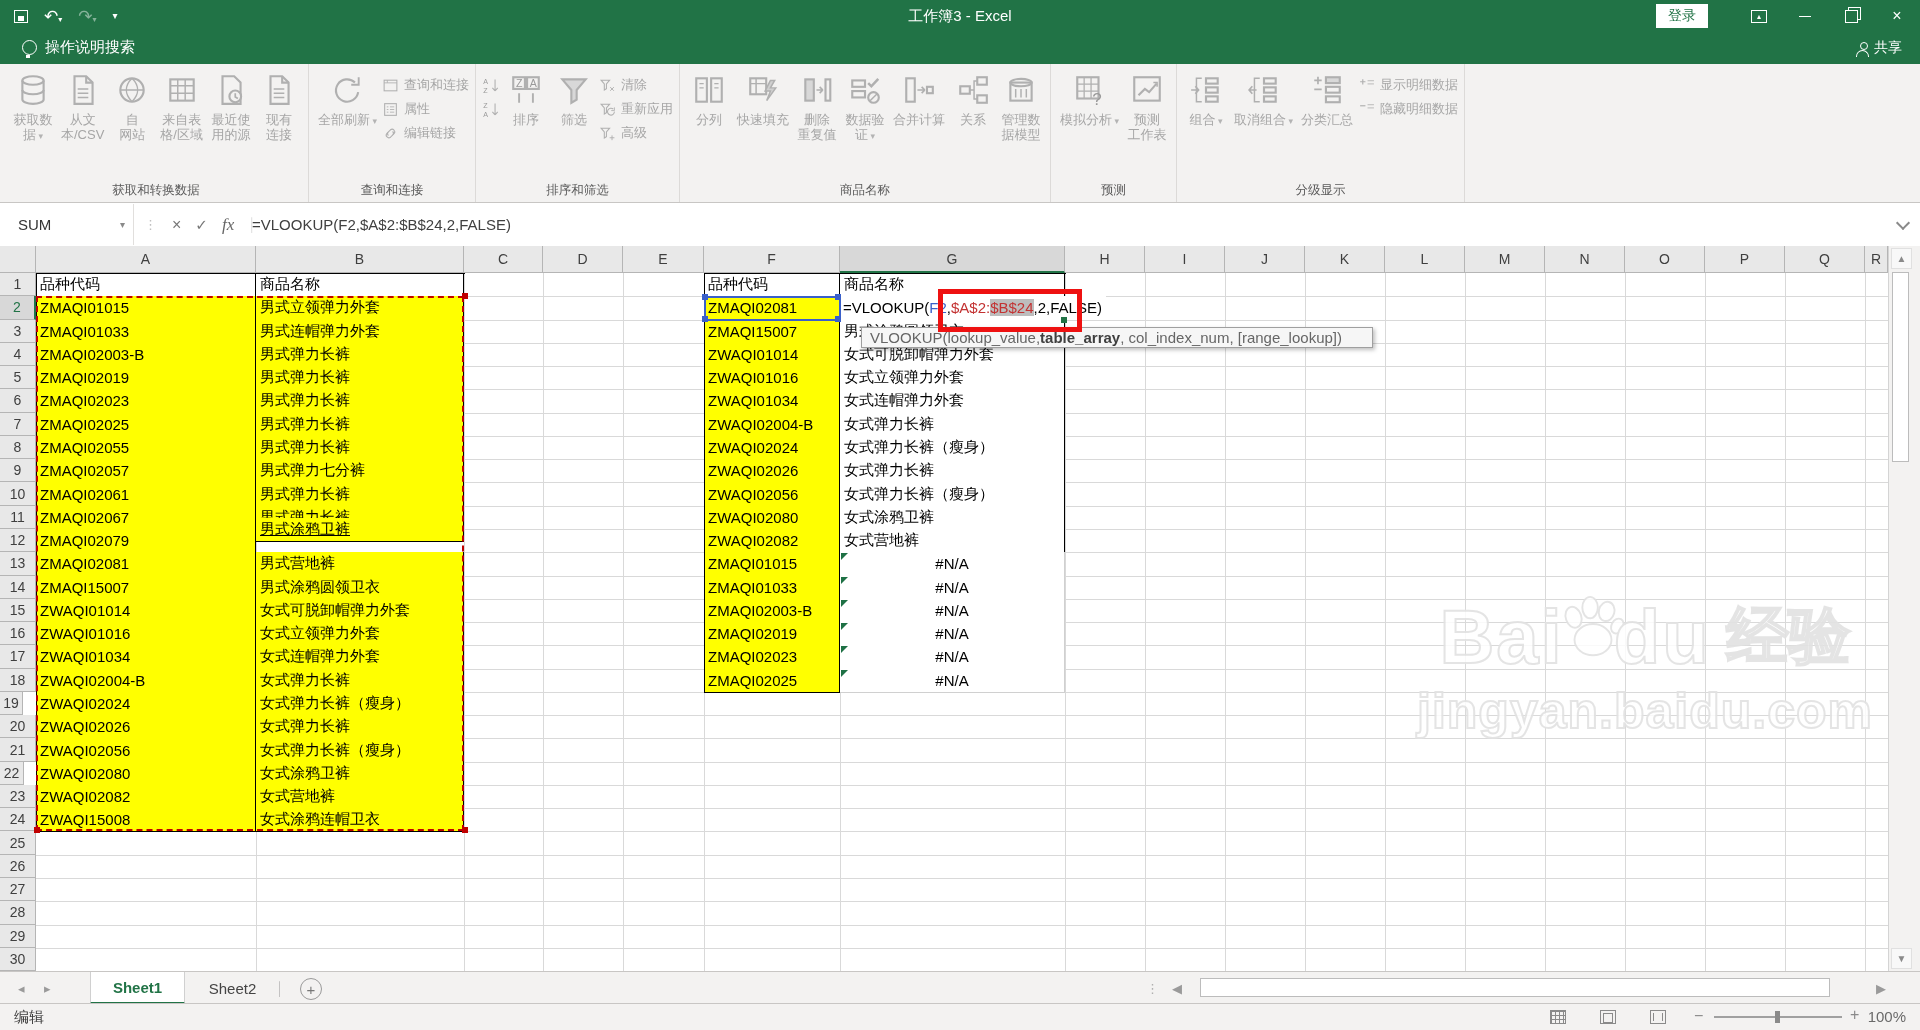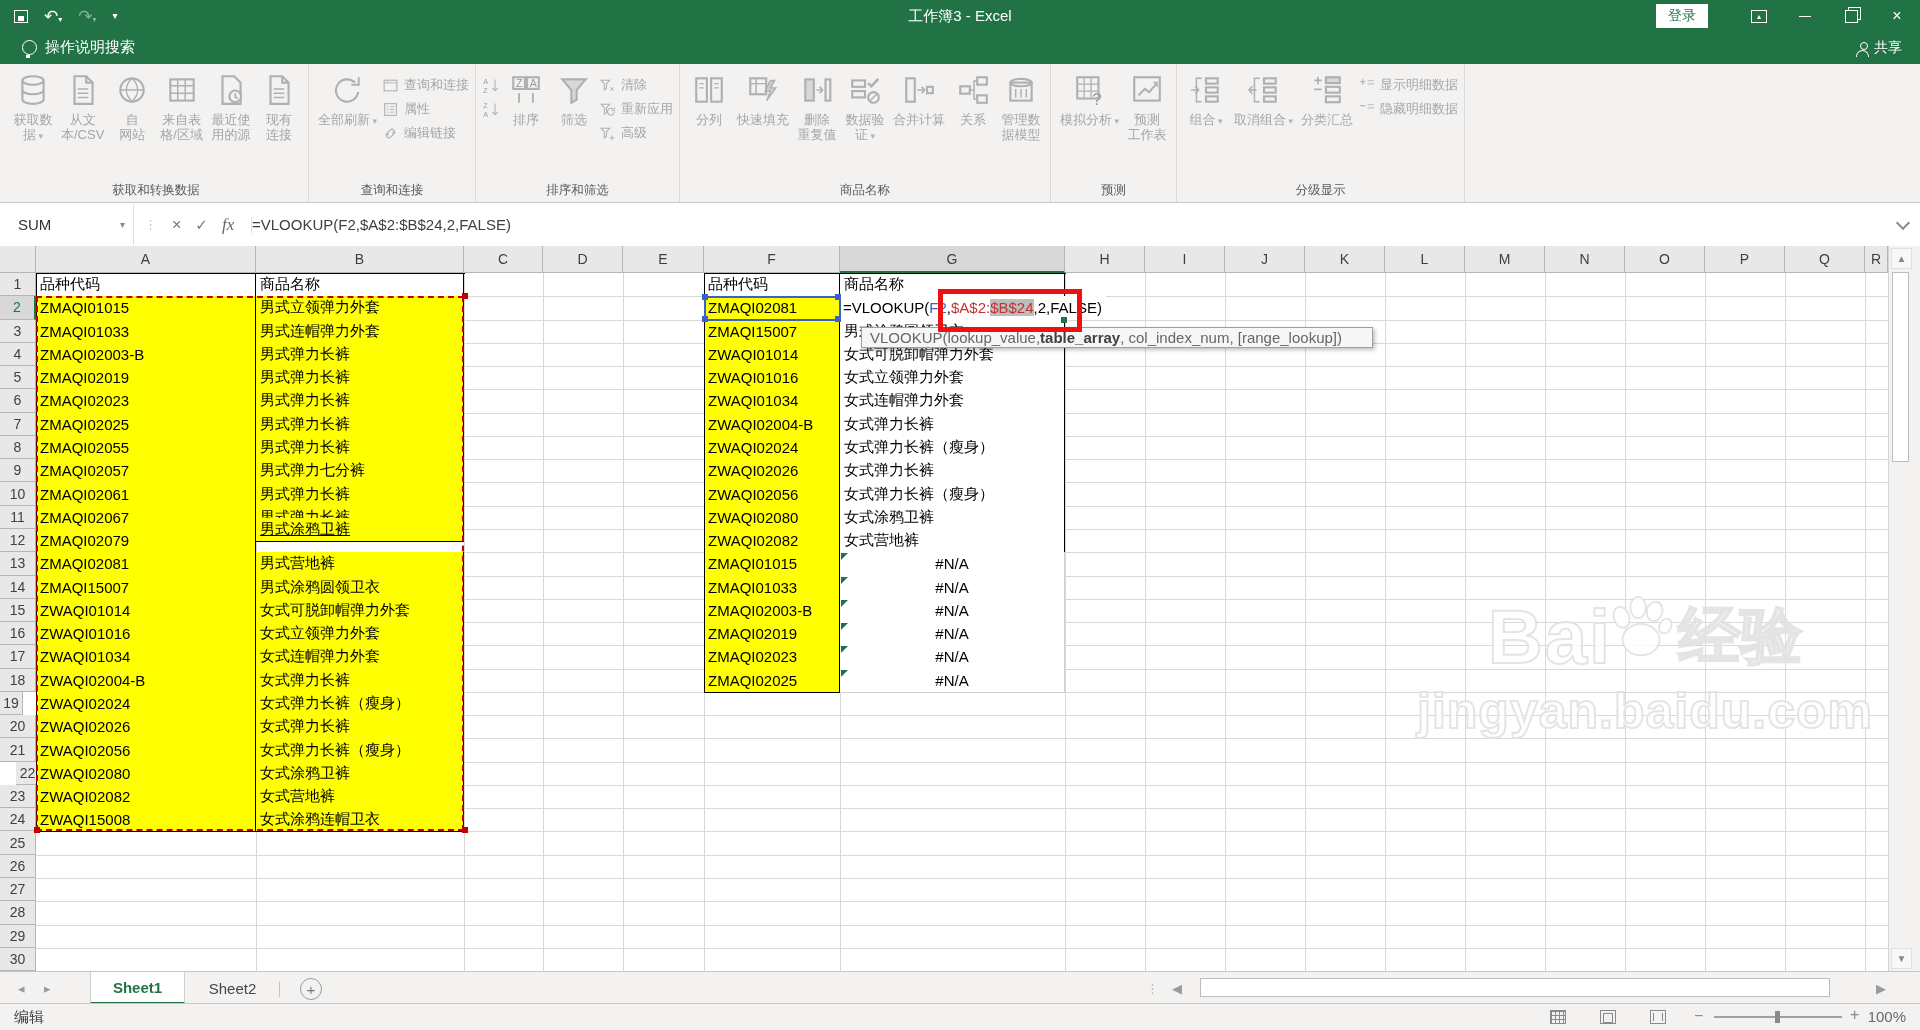--- a/index.html
+++ b/index.html
@@ -457,21 +457,21 @@
       <div class="rowhdr abs" style="left: 0px; top: 282.97px; width: 36px; height: 23.27px;">12</div>
       <div class="rowhdr abs" style="left: 0px; top: 306.24px; width: 36px; height: 23.27px;">13</div>
       <div class="rowhdr abs" style="left: 0px; top: 329.51px; width: 36px; height: 23.27px;">14</div>
       <div class="rowhdr abs" style="left: 0px; top: 352.78px; width: 36px; height: 23.27px;">15</div>
       <div class="rowhdr abs" style="left: 0px; top: 376.05px; width: 36px; height: 23.27px;">16</div>
       <div class="rowhdr abs" style="left: 0px; top: 399.32px; width: 36px; height: 23.27px;">17</div>
       <div class="rowhdr abs" style="left: 0px; top: 422.59px; width: 36px; height: 23.27px;">18</div>
       <div class="rowhdr abs" style="left: 0px; top: 445.86px; width: 23px; height: 23.27px;">19</div>
       <div class="rowhdr abs" style="left: 0px; top: 469.13px; width: 36px; height: 23.27px;">20</div>
       <div class="rowhdr abs" style="left: 0px; top: 492.4px; width: 36px; height: 23.27px;">21</div>
-      <div class="rowhdr abs" style="left: 16px; top: 515.67px; width: 24px; height: 23.27px; text-align: right;">22</div>
+      <div class="rowhdr abs" style="left: 0px; top: 515.67px; width: 24px; height: 23.27px; text-align: right;">22</div>
       <div class="rowhdr abs" style="left: 0px; top: 538.94px; width: 36px; height: 23.27px;">23</div>
       <div class="rowhdr abs" style="left: 0px; top: 562.21px; width: 36px; height: 23.27px;">24</div>
       <div class="rowhdr abs" style="left: 0px; top: 585.48px; width: 36px; height: 23.27px;">25</div>
       <div class="rowhdr abs" style="left: 0px; top: 608.75px; width: 36px; height: 23.27px;">26</div>
       <div class="rowhdr abs" style="left: 0px; top: 632.02px; width: 36px; height: 23.27px;">27</div>
       <div class="rowhdr abs" style="left: 0px; top: 655.29px; width: 36px; height: 23.27px;">28</div>
       <div class="rowhdr abs" style="left: 0px; top: 678.56px; width: 36px; height: 23.27px;">29</div>
       <div class="rowhdr abs" style="left: 0px; top: 701.83px; width: 36px; height: 23.27px;">30</div>
       <div class="gridline abs" style="left: 256px; top: 27px; width: 1px; height: 698px;"></div>
       <div class="gridline abs" style="left: 464px; top: 27px; width: 1px; height: 698px;"></div>
@@ -684,18 +684,19 @@
   <div id="watermark">
     <div id="wm1">
       <span id="wm-bai">Bai</span>
       <svg width="70" height="70" viewBox="0 0 72 72" style="margin:0 -14px 18px -6px;" fill="rgba(255,255,255,.95)" stroke="#e2e2e2" stroke-width="2">
         <ellipse cx="16" cy="26" rx="8" ry="11" transform="rotate(-18 16 26)"></ellipse>
         <ellipse cx="33" cy="16" rx="8" ry="11"></ellipse>
         <ellipse cx="50" cy="20" rx="8" ry="10" transform="rotate(14 50 20)"></ellipse>
         <ellipse cx="61" cy="35" rx="6" ry="8" transform="rotate(28 61 35)"></ellipse>
         <ellipse cx="36" cy="49" rx="19" ry="16"></ellipse>
       </svg>
+      <span id="wm-du">du</span>
       <span id="wm-jy">经验</span>
     </div>
     <div id="wm2">jingyan.baidu.com</div>
   </div>
 
 </div>
 
 </body></html>

